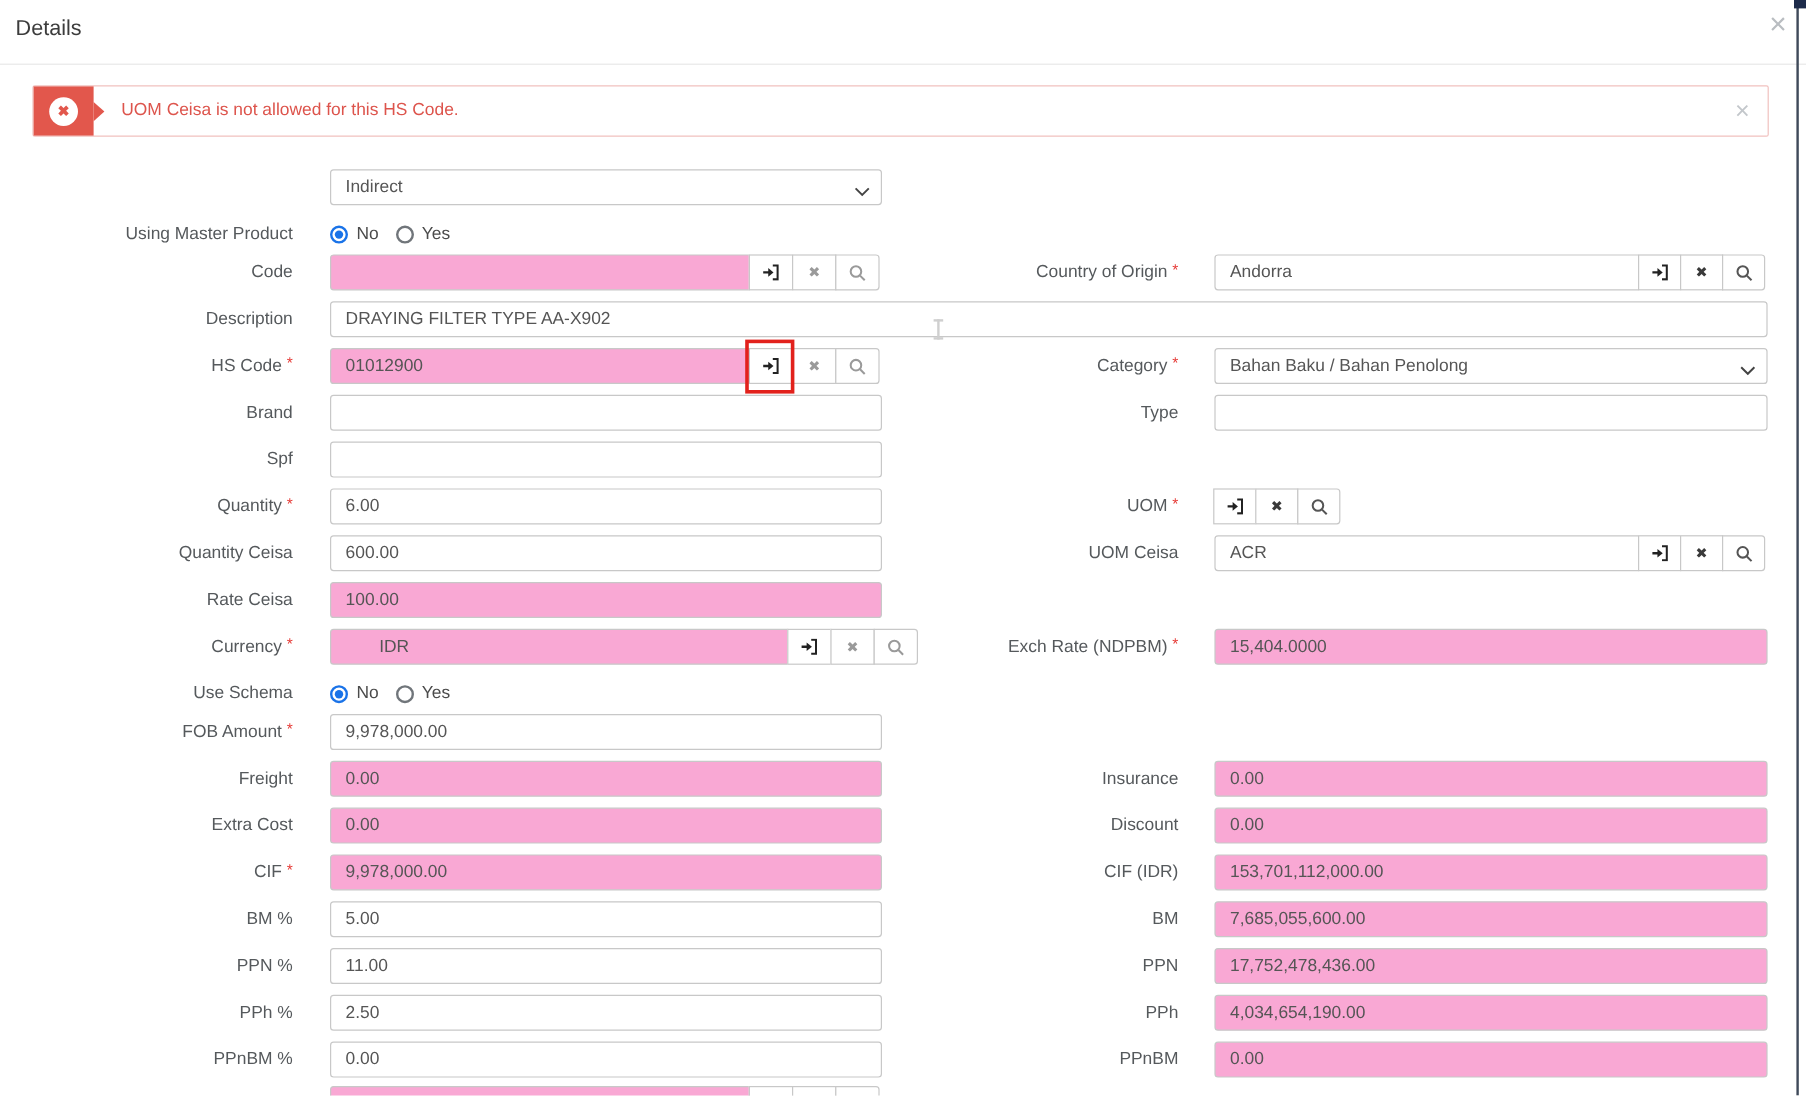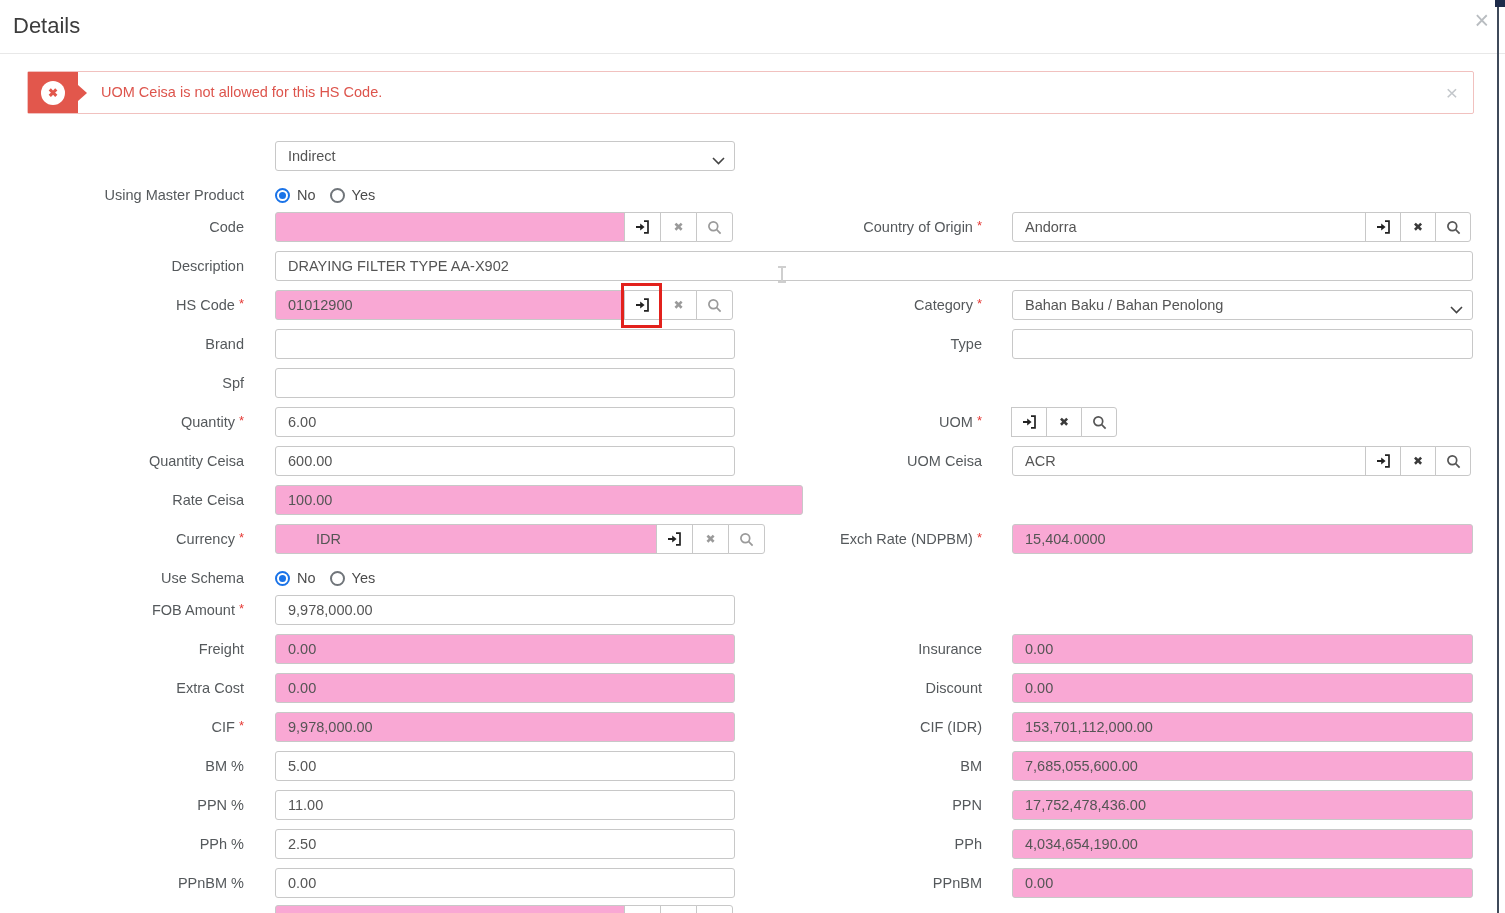--- a/index.html
+++ b/index.html
@@ -1,21 +1,21 @@
 <!DOCTYPE html>
 <html><head>
 <meta charset="utf-8">
 <style>
   html,body{margin:0;padding:0;}
   body{
     position:relative; width:1505px; height:913px; overflow:hidden;
     background:#ffffff; font-family:"Liberation Sans", sans-serif; color:#555;
   }
   
-  .dlg-title{position:absolute; left:13px; top:13px; font-size:22px; color:#3c3c3c;}
+  .dlg-title{position:absolute; left:13px; top:13px; font-size:18px; color:#3c3c3c;}
   .dlg-close{position:absolute; right:16px; top:8px; font-size:25px; color:#b9bdc1; cursor:pointer; line-height:1;}
   .hdr-divider{position:absolute; left:0; top:53px; width:1505px; height:1px; background:#e8e8e8;}
   
   .alert{position:absolute; left:27px; top:71px; width:1447px; height:43px; box-sizing:border-box;
          background:#fff; border:1px solid #f1c1bf; border-radius:2px;}
   .alert-badge{position:absolute; left:0; top:0; width:50px; height:100%; background:#e2574c;}
   .alert-badge::after{content:""; position:absolute; left:50px; top:50%; margin-top:-8px;
          border-left:9px solid #e2574c; border-top:8px solid transparent; border-bottom:8px solid transparent;}
   .alert-circle{position:absolute; left:13px; top:50%; margin-top:-12px; width:24px; height:24px;
          background:#fff; border-radius:50%; display:flex; align-items:center; justify-content:center;
@@ -173,21 +173,21 @@
     <div class="row" style="top: 407px;">
       <div class="lbl L"><span>Quantity</span><span class="req">*</span></div>
       <div class="ctl L"><input type="text" class="txt" style="width: 460px;" value="6.00"></div>
     </div>
     <div class="row" style="top: 446px;">
       <div class="lbl L"><span>Quantity Ceisa</span></div>
       <div class="ctl L"><input type="text" class="txt" style="width: 460px;" value="600.00"></div>
     </div>
     <div class="row" style="top: 485px;">
       <div class="lbl L"><span>Rate Ceisa</span></div>
-      <div class="ctl L"><input type="text" class="txt dis" style="width: 528px;" disabled="" value="100.00"></div>
+      <div class="ctl L"><input type="text" class="txt dis" style="width: 460px;" disabled="" value="100.00"></div>
     </div>
     <div class="row" style="top: 524px;">
       <div class="lbl L"><span>Currency</span><span class="req">*</span></div>
       <div class="ctl L">
         <div class="lookup">
           <input type="text" class="txt dis" style="width: 382px; padding-left: 40px;" disabled="" value="IDR">
           <button class="btn" style="width:37px">
             <span class="ic arrow">
               <svg width="15" height="14" viewBox="0 0 15 14">
                 <path d="M1 7 h6" stroke="currentColor" stroke-width="2"></path>

